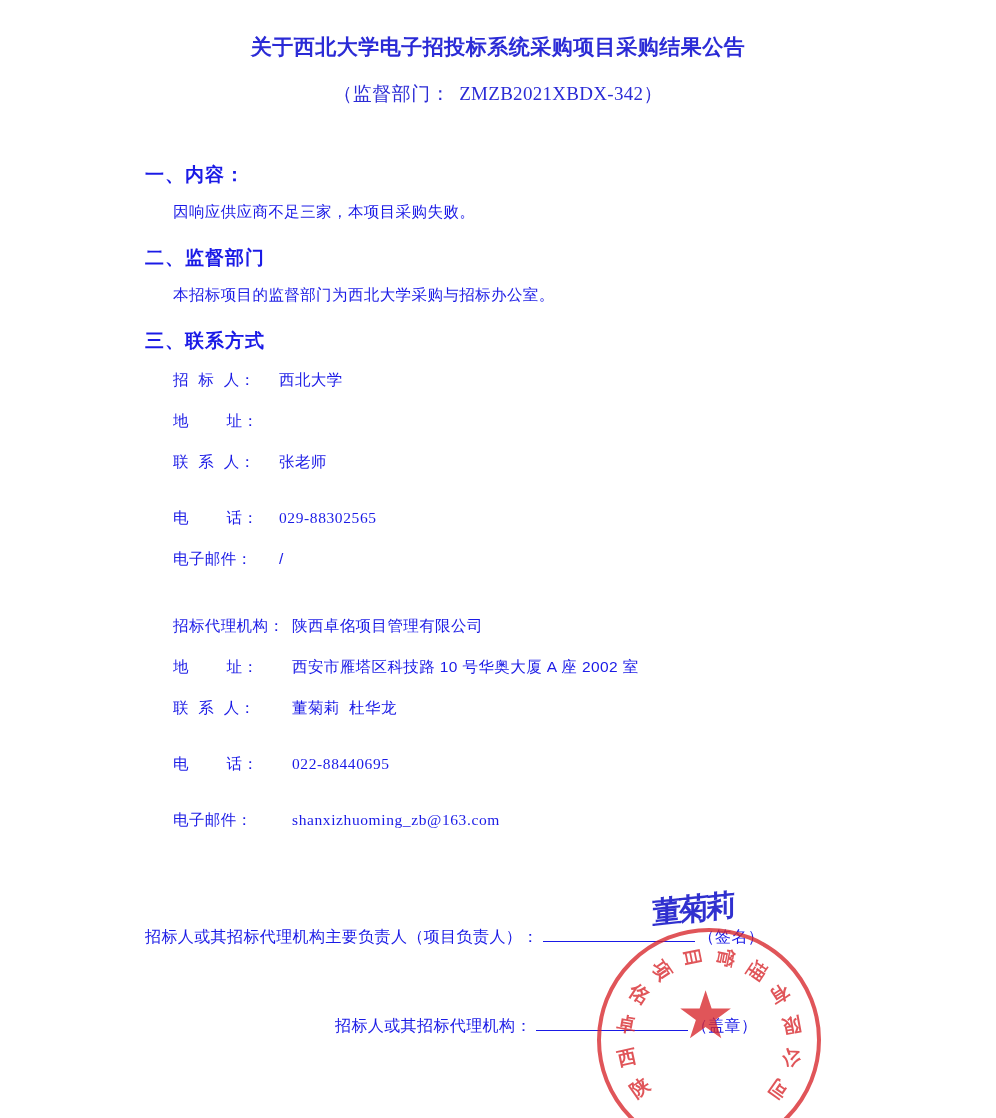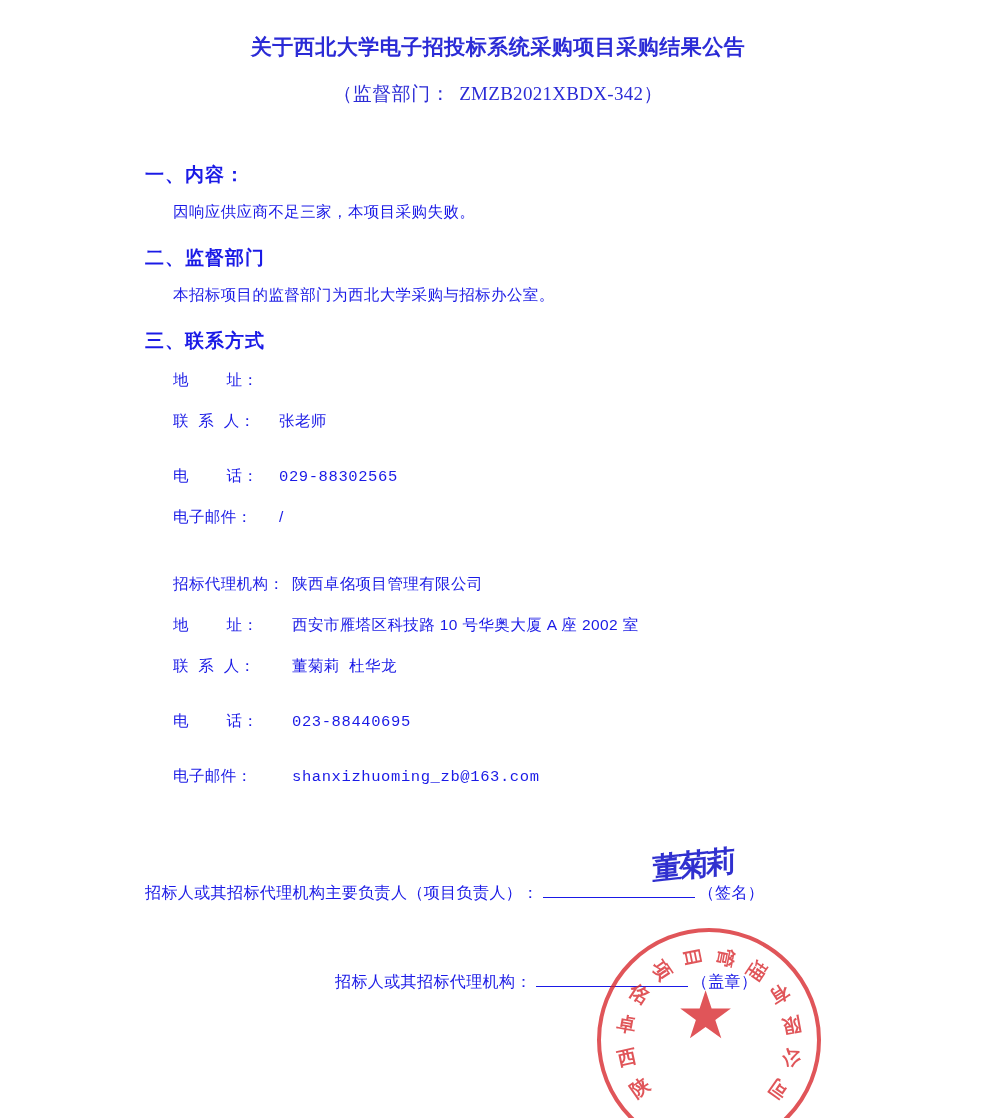--- a/index.html
+++ b/index.html
@@ -84,21 +84,21 @@
   .kv-key {
     width: 92px;
     flex: 0 0 92px;
     white-space: pre;
   }
   .kv-val {
     margin-left: 14px;
     white-space: pre;
   }
   .kv-val.mono {
-    font-family: Liberation Mono, monospace;
+    font-family: Liberation Serif, serif;
     letter-spacing: 0.6px;
     margin-top: 16px;
   }
 
   .agency-block { margin-top: 46px; }
   .agency-row .kv-key { width: 105px; flex: 0 0 105px; }
 
   .sign-area {
     position: relative;
     margin-top: 80px;
@@ -215,20 +215,24 @@
     <div class="section-head">一、内容：</div>
     <div class="para">因响应供应商不足三家，本项目采购失败。</div>
 
     <div class="section-head">二、监督部门</div>
     <div class="para">本招标项目的监督部门为西北大学采购与招标办公室。</div>
 
     <div class="section-head">三、联系方式</div>
 
     <div class="kv-list">
       <div class="kv-row">
+        <span class="kv-key">招  标  人：</span>
+        <span class="kv-val">西北大学</span>
+      </div>
+      <div class="kv-row">
         <span class="kv-key">地        址：</span>
       </div>
       <div class="kv-row">
         <span class="kv-key">联  系  人：</span>
         <span class="kv-val">张老师</span>
       </div>
       <div class="kv-row">
         <span class="kv-key">电        话：</span>
         <span class="kv-val mono">029-88302565</span>
       </div>
@@ -246,21 +250,21 @@
       <div class="kv-row agency-row">
         <span class="kv-key">地        址：</span>
         <span class="kv-val">西安市雁塔区科技路 10 号华奥大厦 A 座 2002 室</span>
       </div>
       <div class="kv-row agency-row">
         <span class="kv-key">联  系  人：</span>
         <span class="kv-val">董菊莉  杜华龙</span>
       </div>
       <div class="kv-row agency-row">
         <span class="kv-key">电        话：</span>
-        <span class="kv-val mono">023-88440695</span>
+        <span class="kv-val mono">022-88440695</span>
       </div>
       <div class="kv-row agency-row">
         <span class="kv-key">电子邮件：</span>
         <span class="kv-val mono">shanxizhuoming_zb@163.com</span>
       </div>
     </div>
 
   </div>
 
   <div class="sign-area">

